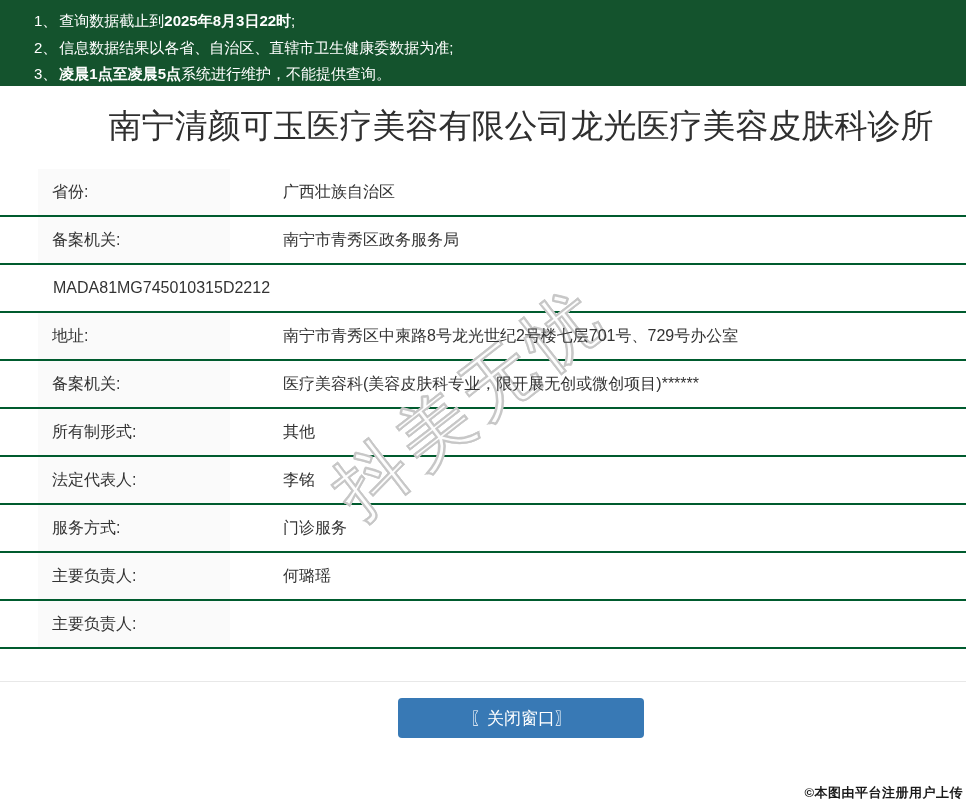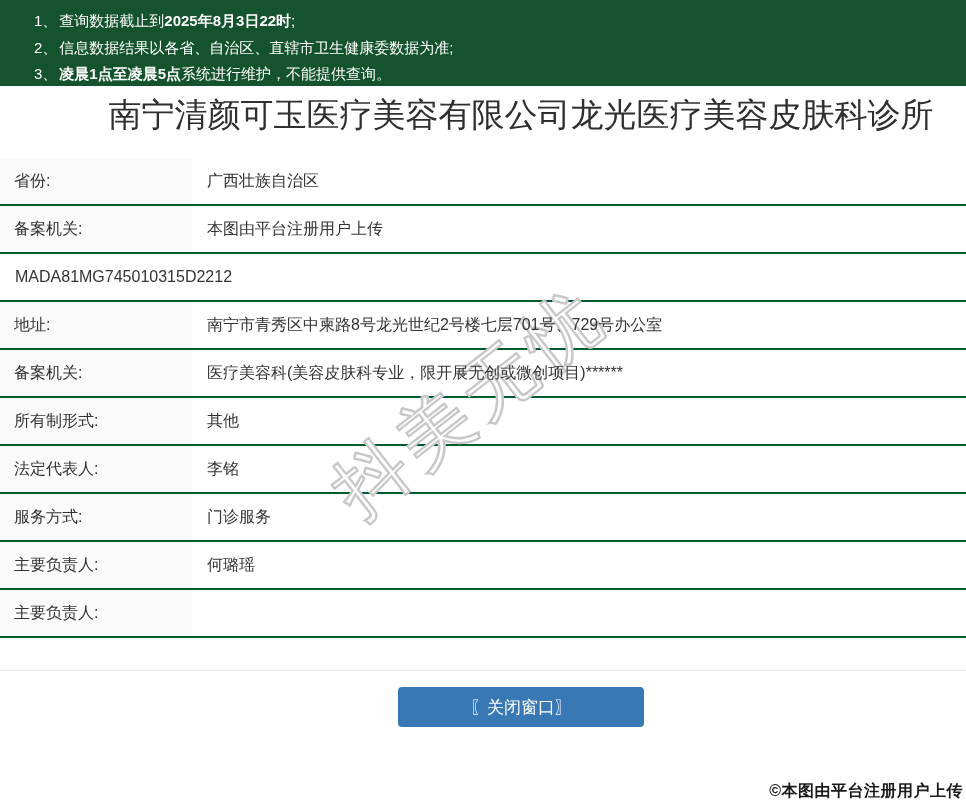--- a/index.html
+++ b/index.html
@@ -26,21 +26,21 @@
   }
   .notice-line {
     line-height: 26.5px;
     white-space: nowrap;
   }
   .notice-line .num { margin-right: 2px; }
   .notice-line .b { font-weight: 700; }
 
   
   .title-wrap {
-    padding-top: 9px;
+    padding-top: 20px;
   }
   .page-title {
     margin: 0;
     font-size: 33px;
     font-weight: 400;
     line-height: 40px;
     color: #2f2f2f;
     text-align: center;
     position: relative;
     left: 38px;
@@ -56,20 +56,21 @@
     display: flex;
     height: 46px;
     border-bottom: 2px solid #005B2E;
   }
   .cell {
     display: flex;
     align-items: center;
     box-sizing: border-box;
     font-size: 16px;
     color: #333333;
+    margin-left: 38px;
   }
   .cell.label {
     width: 192px;
     background: #FAFAFA;
     padding-left: 14px;
     flex-shrink: 0;
   }
   .cell.value {
     flex: 1;
     padding-left: 15px;
@@ -117,21 +118,21 @@
     border-radius: 4px;
     font-size: 17px;
     font-family: "Liberation Sans", "DejaVu Sans", sans-serif;
     cursor: pointer;
     text-align: center;
   }
   .credit {
     position: absolute;
     right: 3px;
     bottom: 2px;
-    font-size: 16px;
+    font-size: 13px;
     font-weight: 700;
     color: #1a1a1a;
     z-index: 4;
     text-shadow: -1px -1px 0 #ffffff, 1px -1px 0 #ffffff,
                  -1px 1px 0 #ffffff, 1px 1px 0 #ffffff;
     letter-spacing: 0.5px;
   }
 </style>
 </head>
 <body>
@@ -160,21 +161,21 @@
     <div class="cell value">
         <span class="txt">广西壮族自治区</span>
       </div>
   </div>
 
   <div class="row">
     <div class="cell label">
         <span class="txt">备案机关:</span>
       </div>
     <div class="cell value">
-        <span class="txt">本图由平台注册用户上传</span>
+        <span class="txt">南宁市青秀区政务服务局</span>
       </div>
   </div>
 
   <div class="row">
     <div class="cell value">
         <span class="txt">MADA81MG745010315D2212</span>
       </div>
   </div>
 
   <div class="row">

